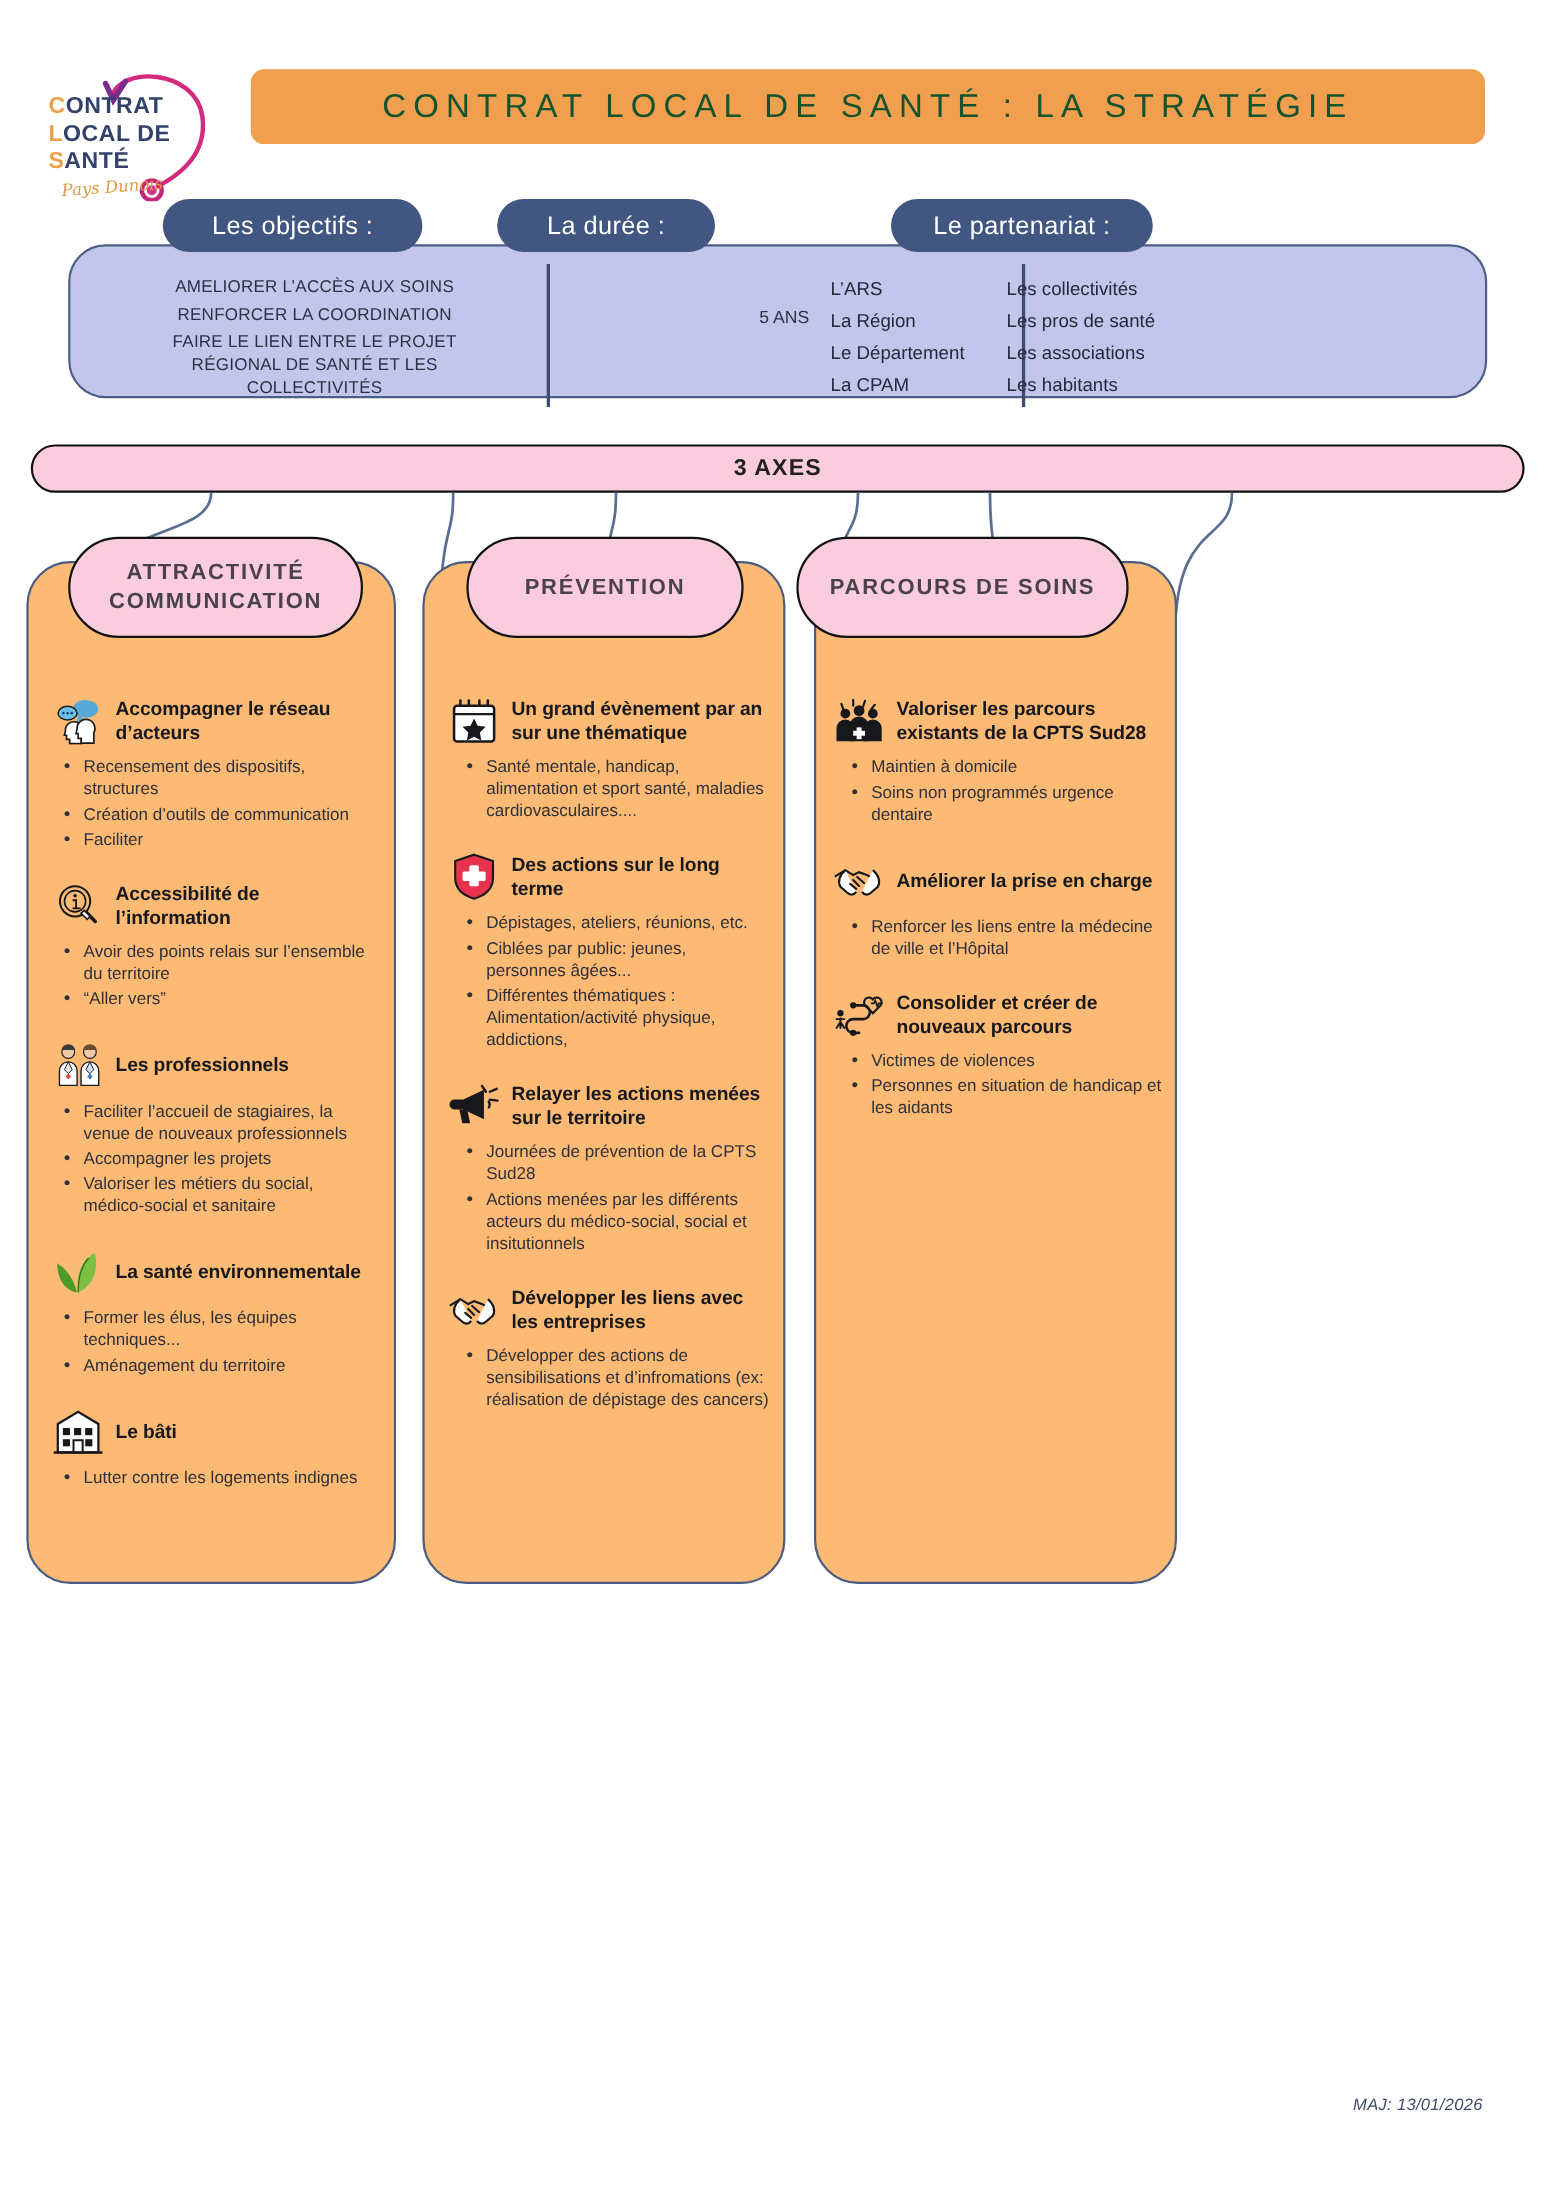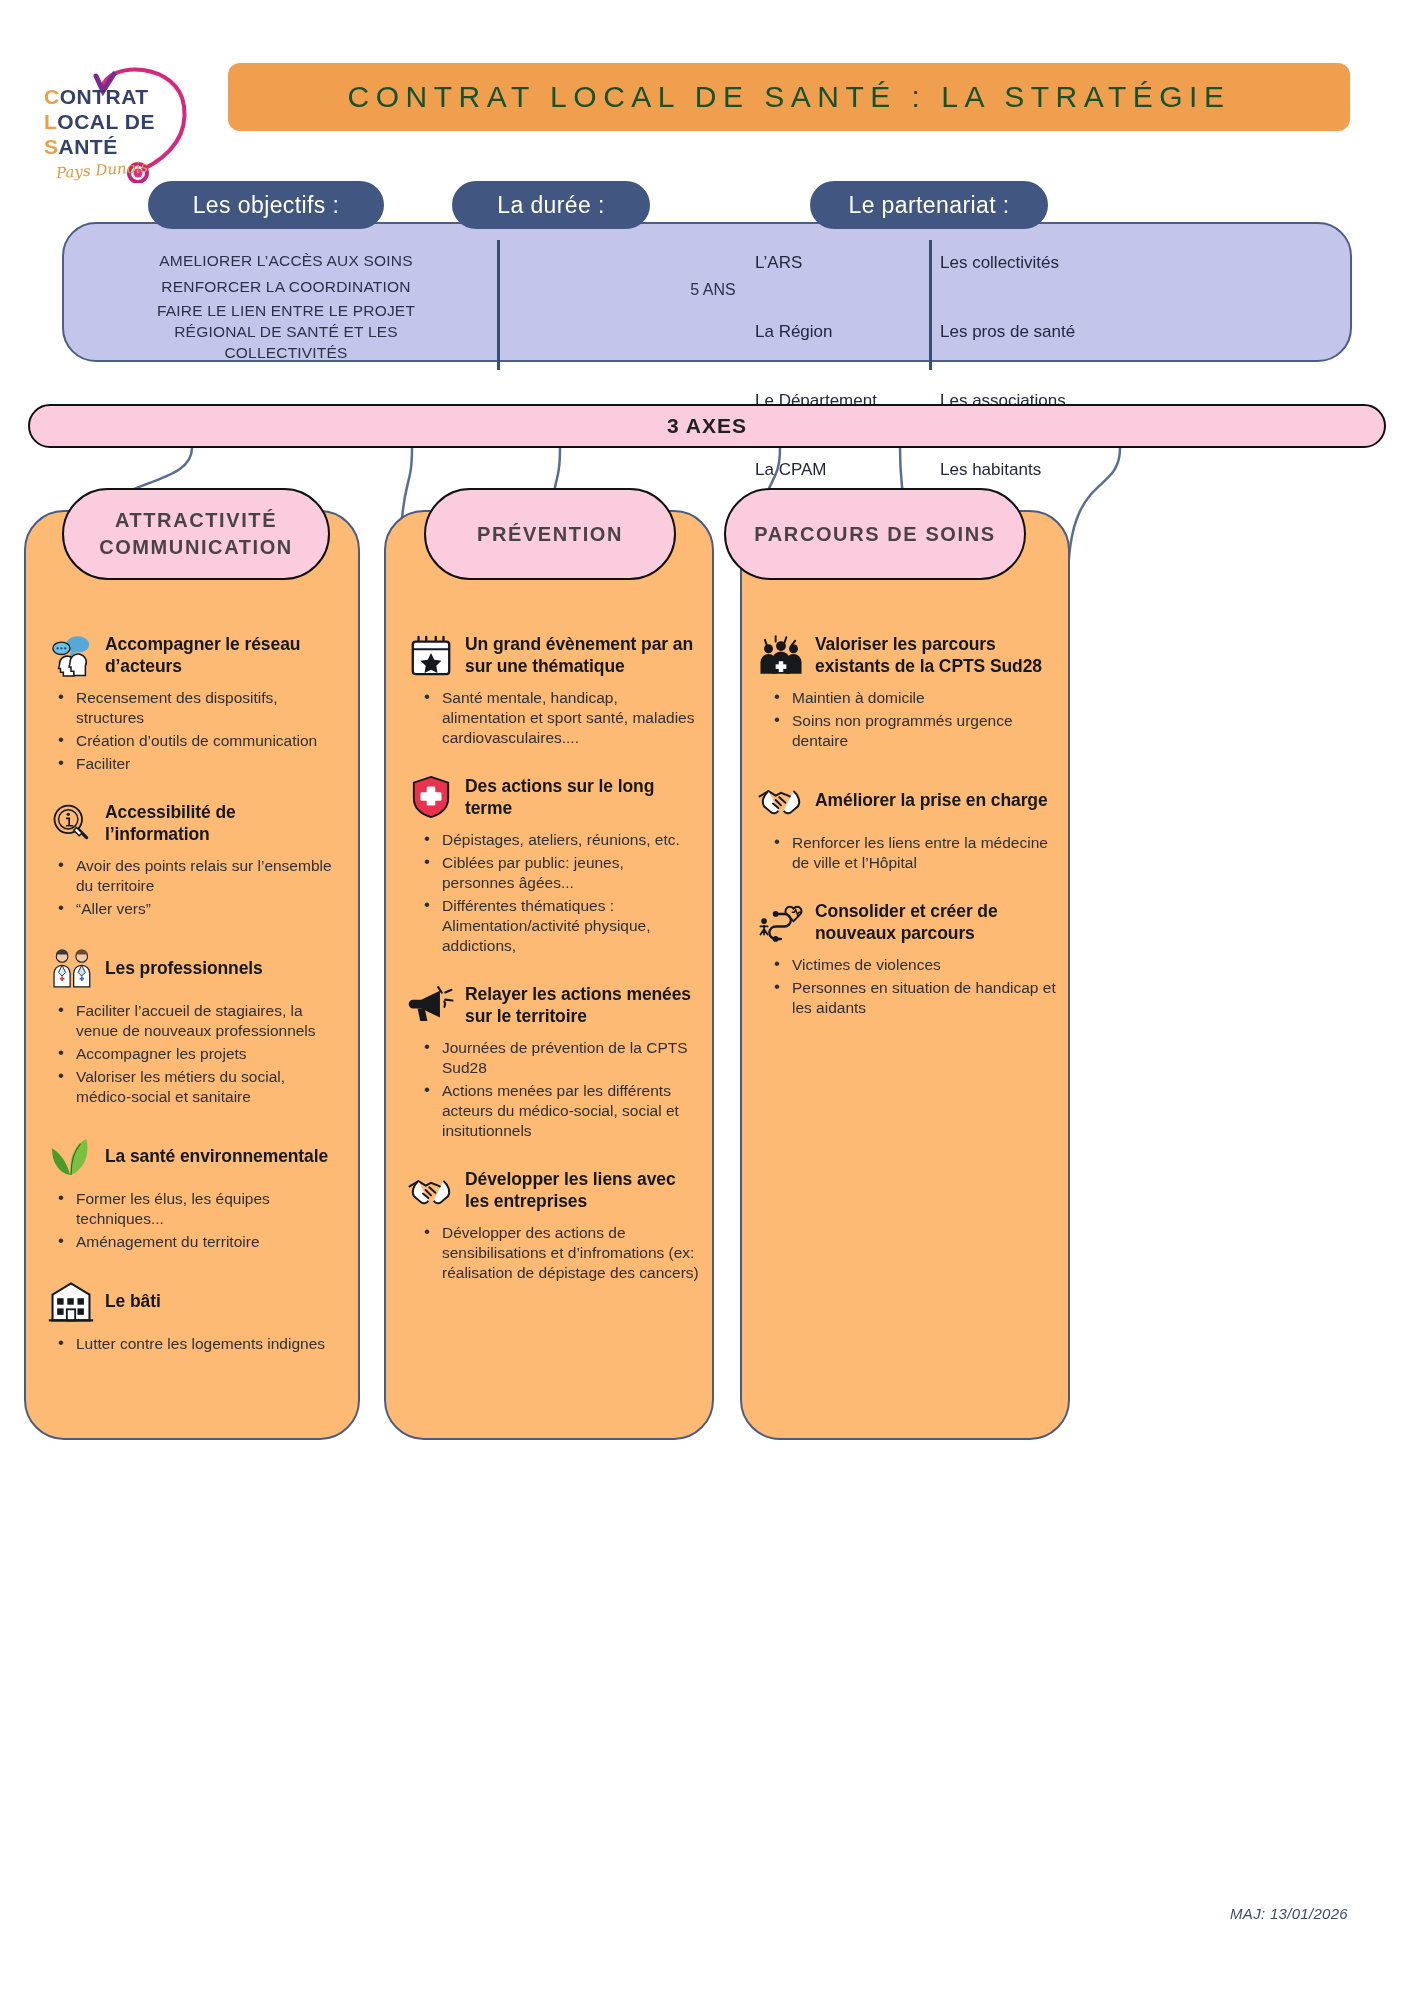--- a/index.html
+++ b/index.html
@@ -56,21 +56,21 @@
   .cap-pill span { color: #ffffff; font-weight: 400; font-size: 23px; letter-spacing: 0.4px; white-space: nowrap; }
   .cap-objectifs { left: 148px; top: 181px; width: 236px; }
   .cap-duree    { left: 452px; top: 181px; width: 198px; }
   .cap-part     { left: 810px; top: 181px; width: 238px; }
 
   .obj-list { position: absolute; left: 86px; top: 248px; width: 400px; text-align: center; }
   .obj-list div { font-size: 15.5px; line-height: 26px; color: #2b3247; letter-spacing: 0.2px; }
 
   .duree-val { position: absolute; left: 505px; top: 281px; width: 416px; text-align: center; font-size: 16px; color: #2b3247; }
 
-  .part-grid { position: absolute; left: 755px; top: 248px; width: 560px; display: grid; grid-template-columns: 145px auto; column-gap: 15px; row-gap: 0; gap: 40px; }
+  .part-grid { position: absolute; left: 755px; top: 248px; width: 560px; display: grid; grid-template-columns: 145px auto; column-gap: 15px; row-gap: 0; }
   .part-grid div { font-size: 17px; line-height: 29px; color: #24283d; white-space: nowrap; }
 
   
   .axes-banner {
     position: absolute; left: 28px; top: 404px;
     width: 1358px; height: 44px;
     background: #fbccdd; border: 2.5px solid #111;
     border-radius: 24px;
     display: flex; align-items: center; justify-content: center;
   }

